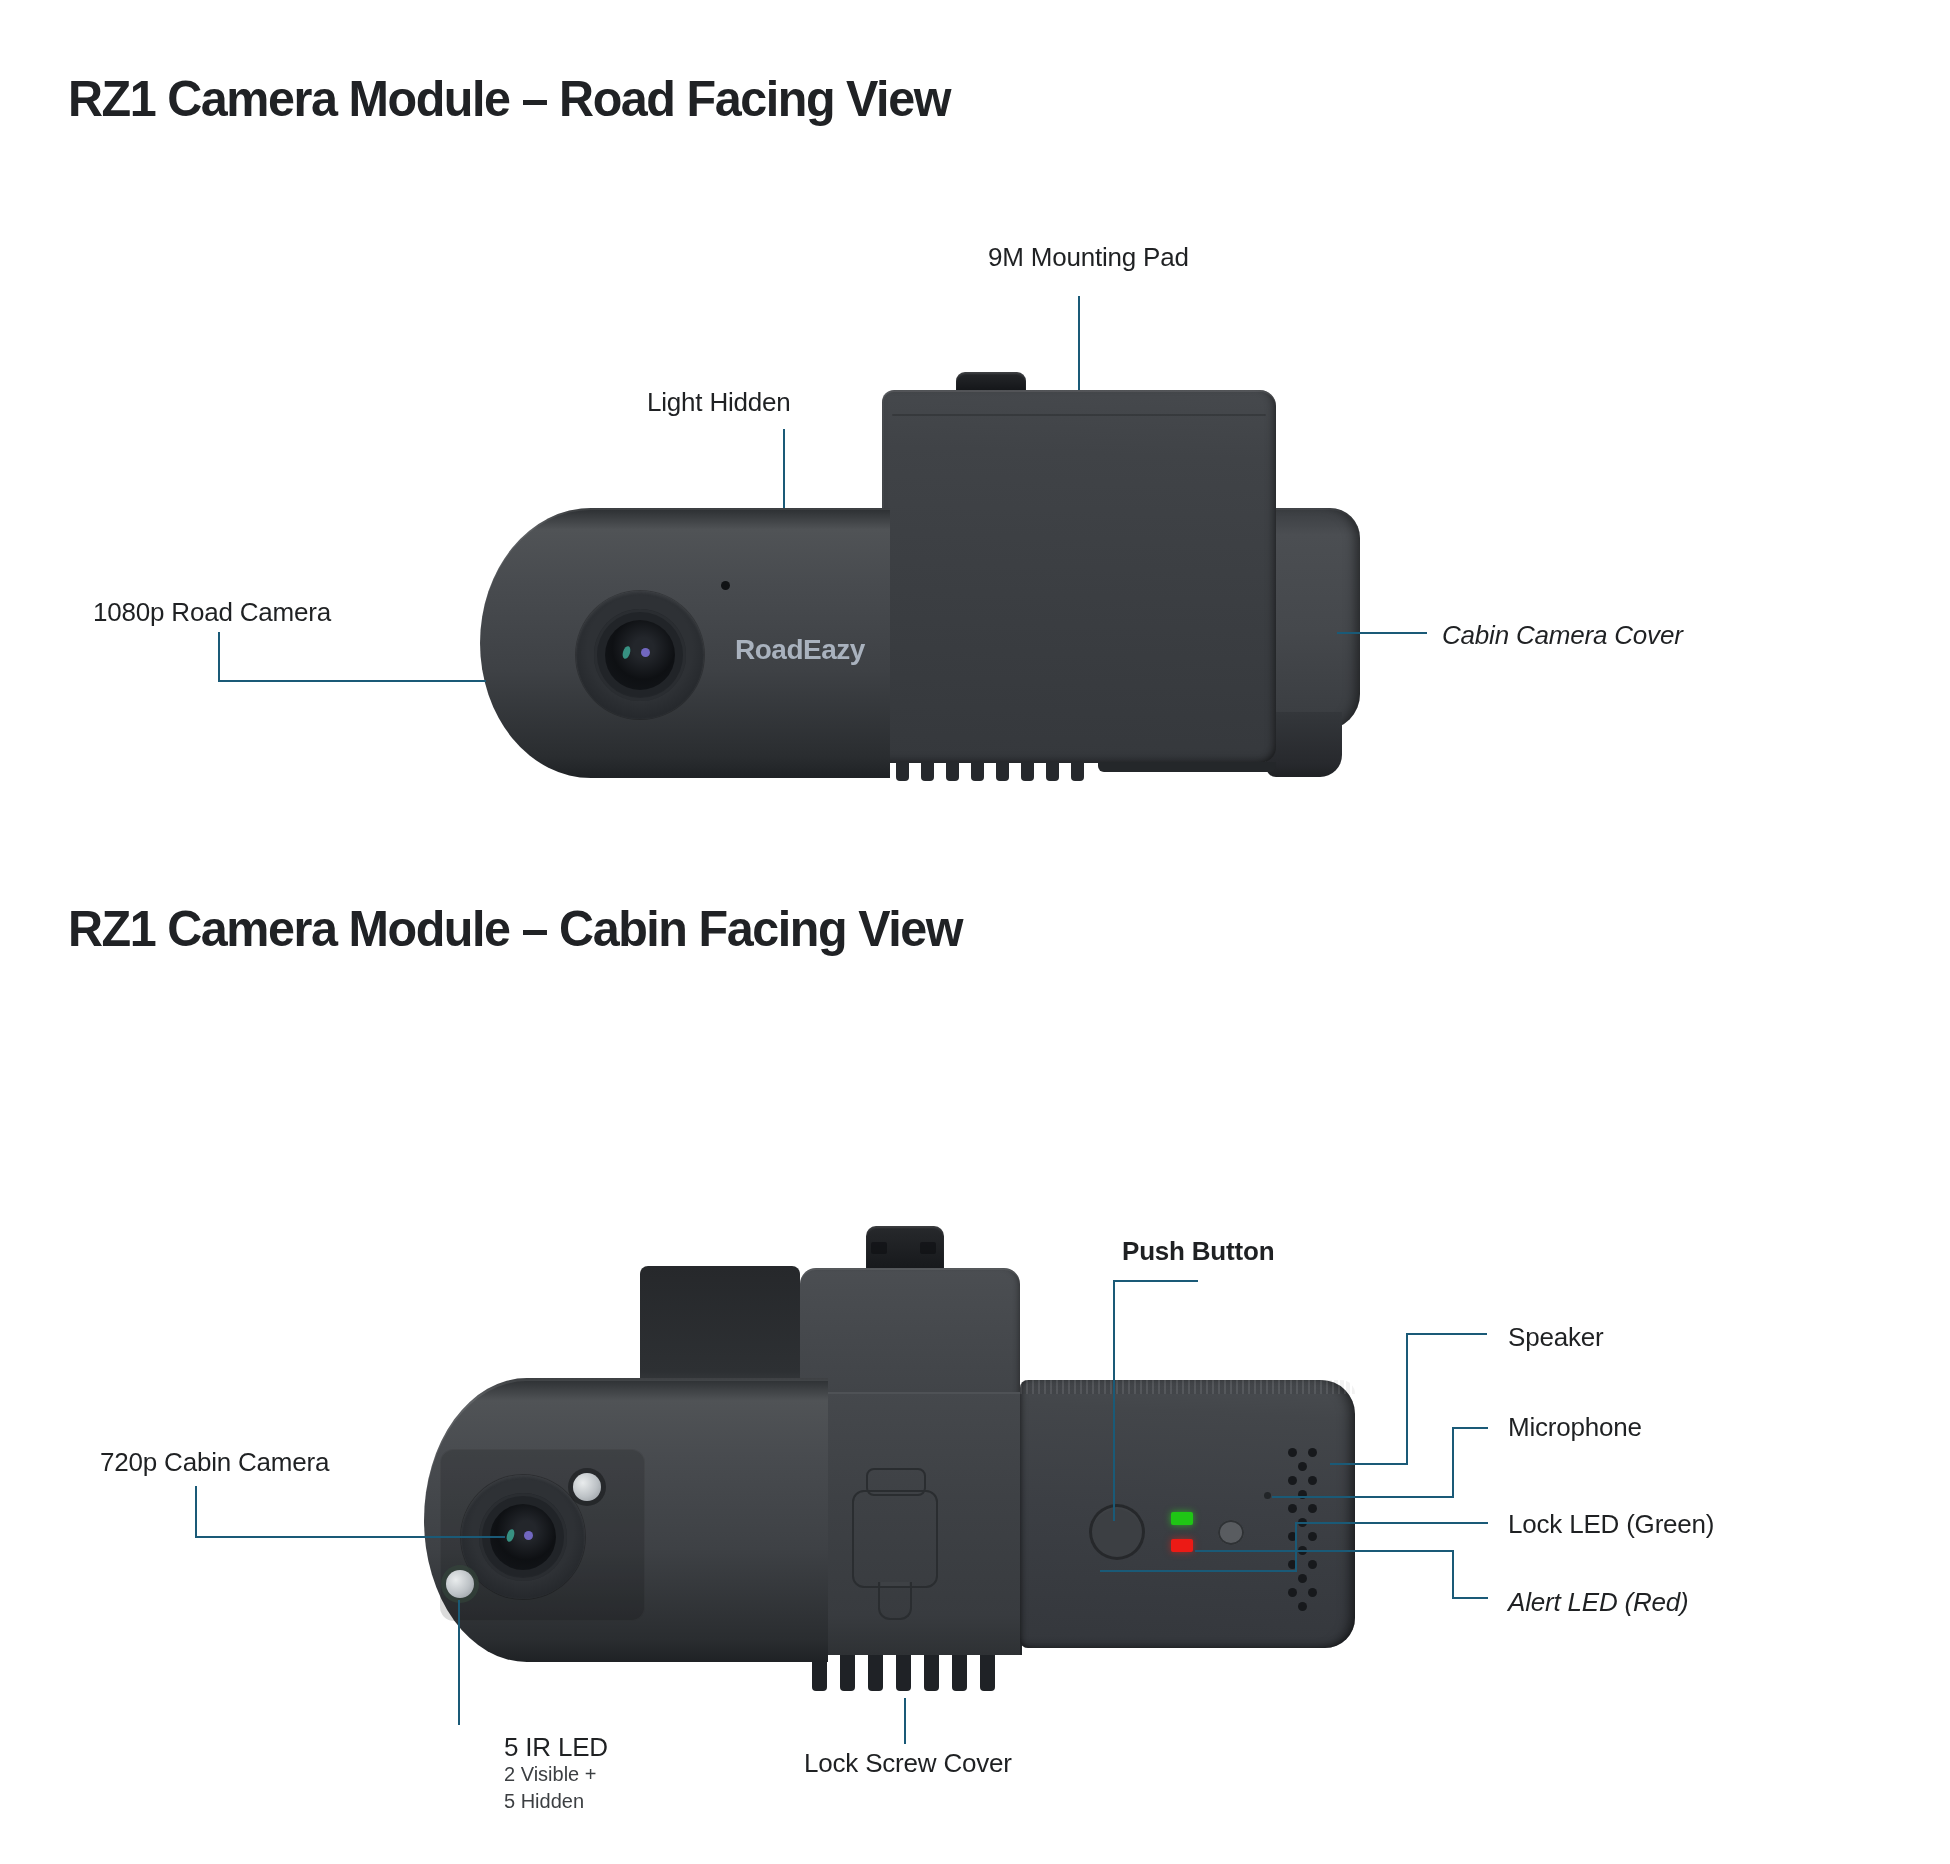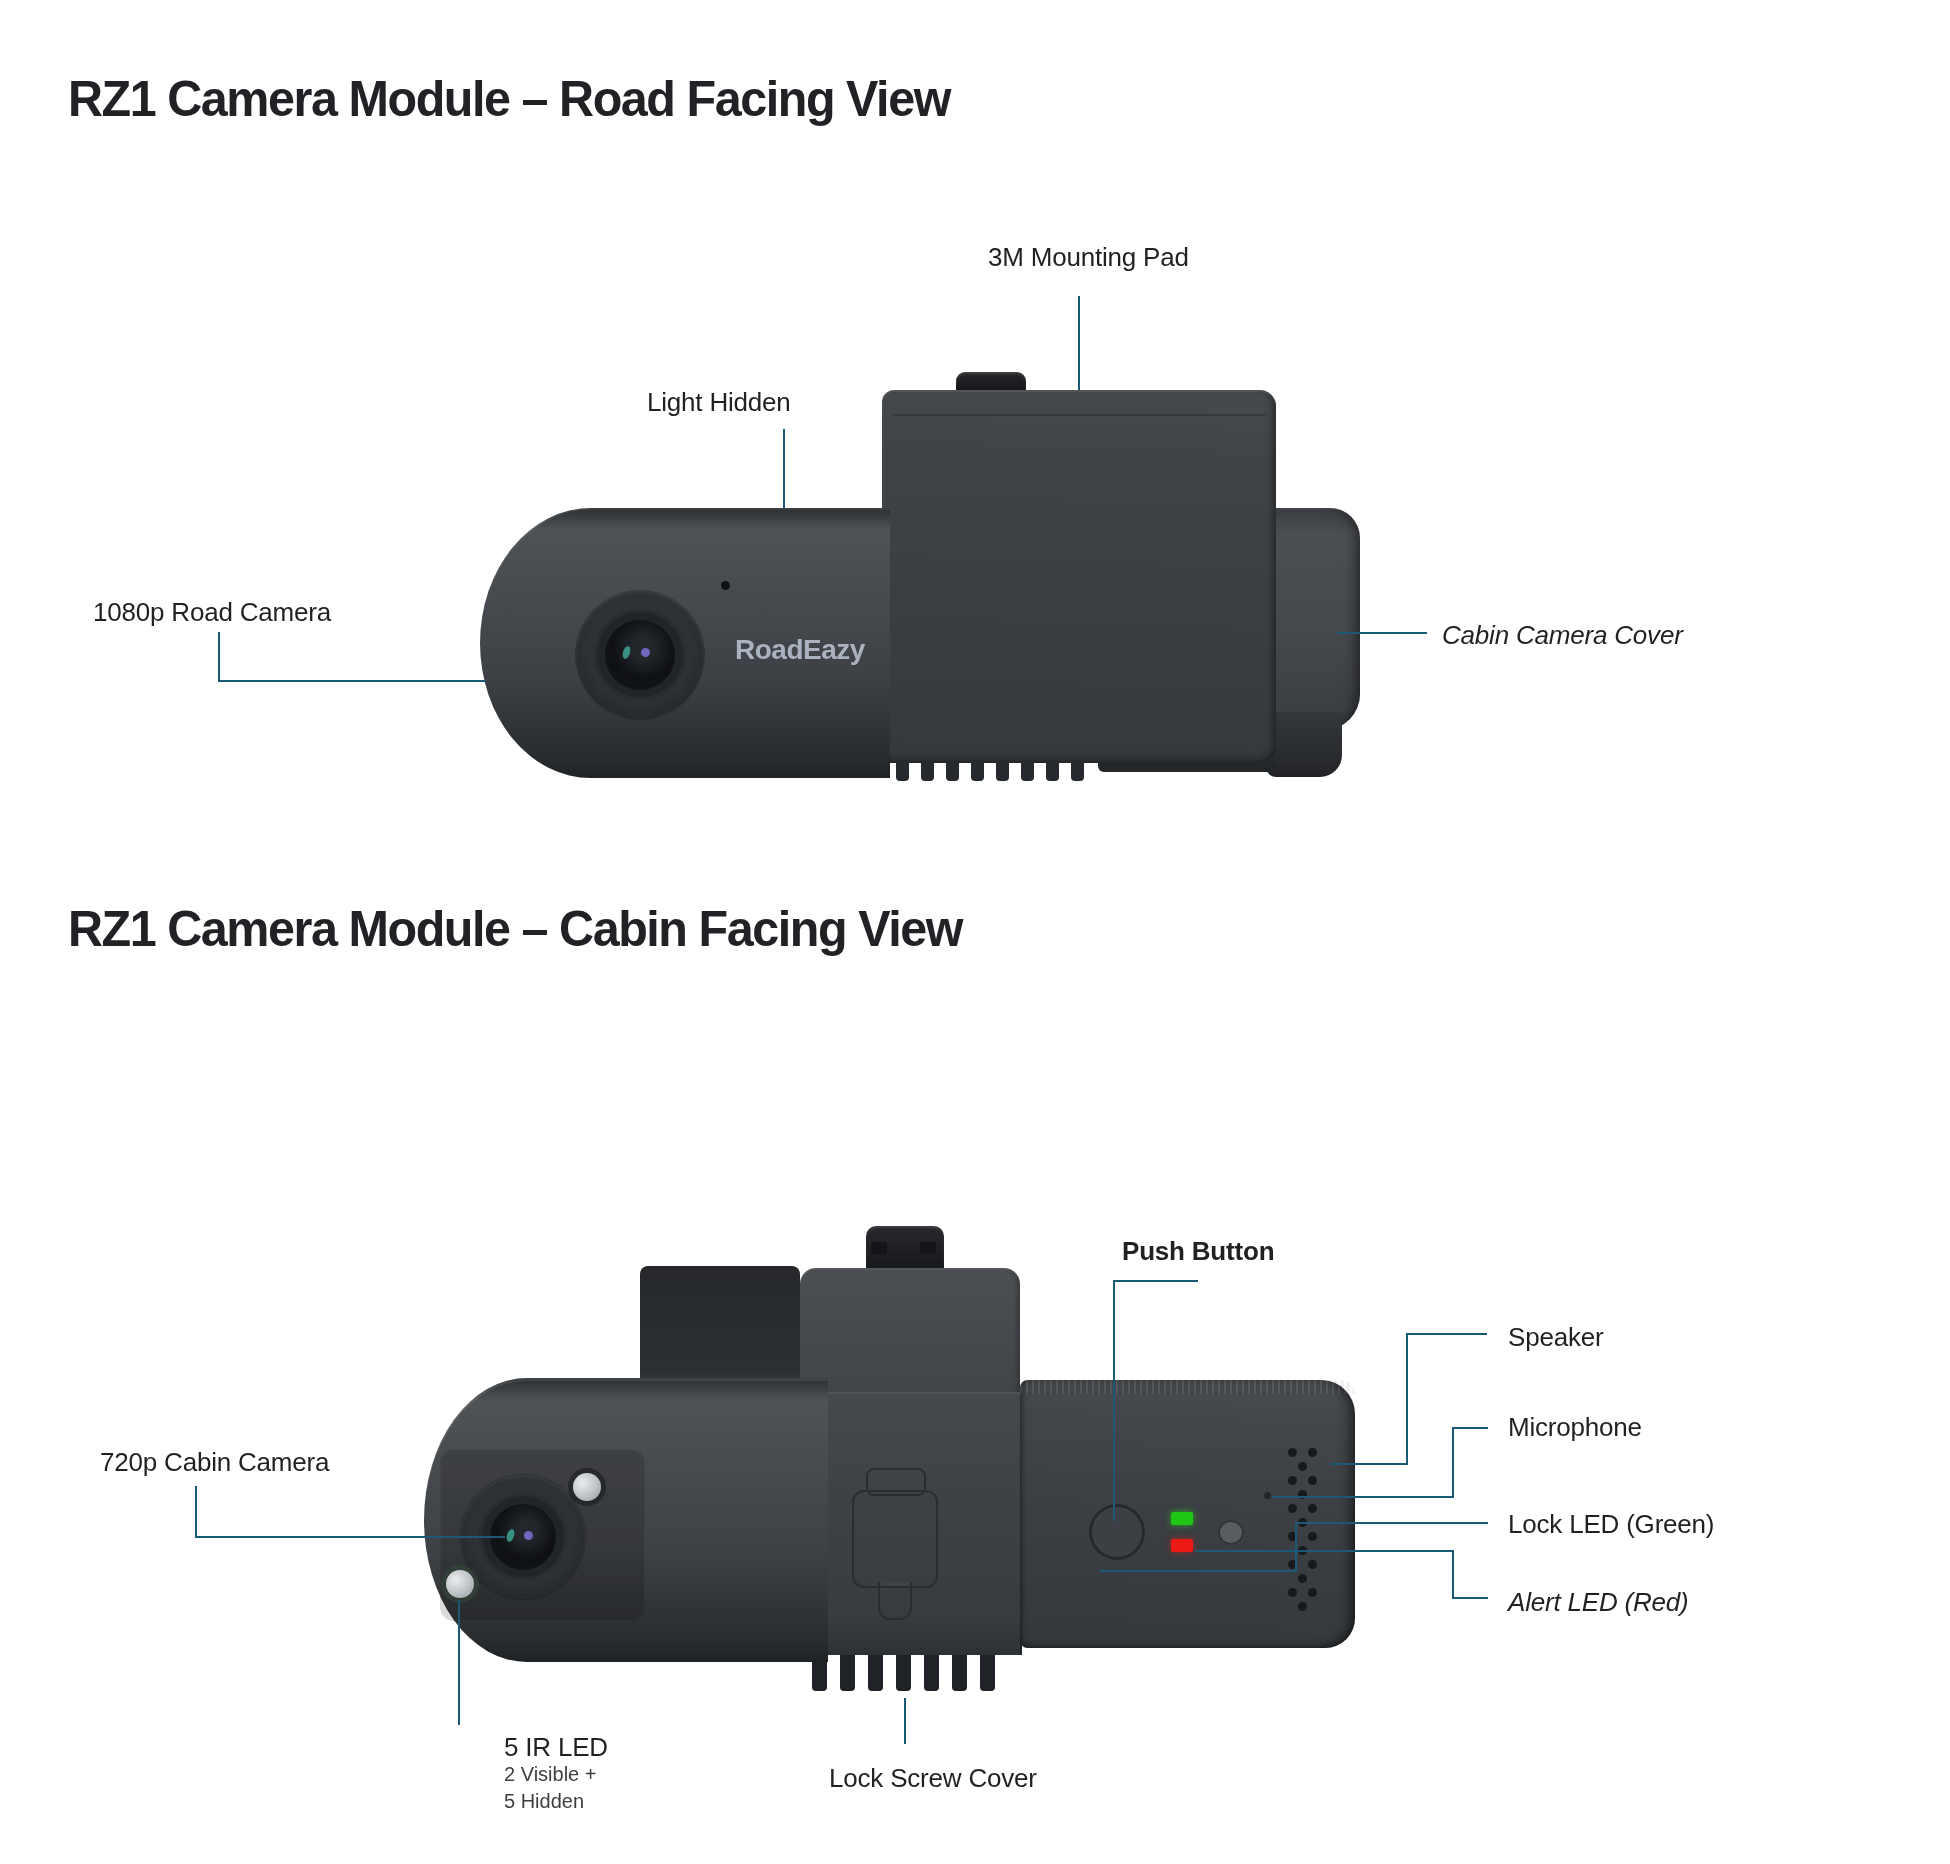--- a/index.html
+++ b/index.html
@@ -73,21 +73,21 @@
     <div class="part lens-glass" style="left:605px;top:620px;width:70px;height:70px;">
       <span class="glint" style="left:18px;top:26px;width:7px;height:13px;background:#3fae9a;opacity:.8;transform:rotate(18deg);"></span>
       <span class="glint" style="left:36px;top:28px;width:9px;height:9px;background:#7a6fd0;opacity:.9;"></span>
     </div>
 
     <div class="part" style="left:721px;top:581px;width:9px;height:9px;border-radius:50%;background:#101214;"></div>
 
     <div class="part" style="left:735px;top:634px;font-size:28px;font-weight:700;letter-spacing:-0.5px;color:#a9b2be;">RoadEazy</div>
   </div>
 
-  <div class="callout-label" style="left:988px;top:242px;">3M Mounting Pad</div>
+  <div class="callout-label" style="left:988px;top:242px;">9M Mounting Pad</div>
   <i class="ln v" style="left:1078px;top:296px;height:94px;"></i>
 
   <div class="callout-label" style="left:647px;top:387px;">Light Hidden</div>
   <i class="ln v" style="left:783px;top:429px;height:79px;"></i>
 
   <div class="callout-label" style="left:93px;top:597px;">1080p Road Camera</div>
   <i class="ln v" style="left:218px;top:632px;height:50px;"></i>
   <i class="ln h" style="left:218px;top:680px;width:268px;"></i>
 
   <div class="callout-label" style="left:1442px;top:620px;font-style:italic;">Cabin Camera Cover</div>
@@ -212,16 +212,16 @@
 
   <div class="callout-label" style="left:100px;top:1447px;">720p Cabin Camera</div>
   <i class="ln v" style="left:195px;top:1486px;height:52px;"></i>
   <i class="ln h" style="left:195px;top:1536px;width:310px;"></i>
 
   <div class="callout-label" style="left:504px;top:1732px;">5 IR LED</div>
   <div class="callout-sub" style="left:504px;top:1763px;">2 Visible +</div>
   <div class="callout-sub" style="left:504px;top:1790px;">5 Hidden</div>
   <i class="ln v" style="left:458px;top:1600px;height:125px;"></i>
 
-  <div class="callout-label" style="left:829px;top:1748px;margin-top:15px;">Lock Screw Cover</div>
+  <div class="callout-label" style="left:804px;top:1748px;">Lock Screw Cover</div>
   <i class="ln v" style="left:904px;top:1698px;height:46px;"></i>
 
 </div>
 
 </body></html>

